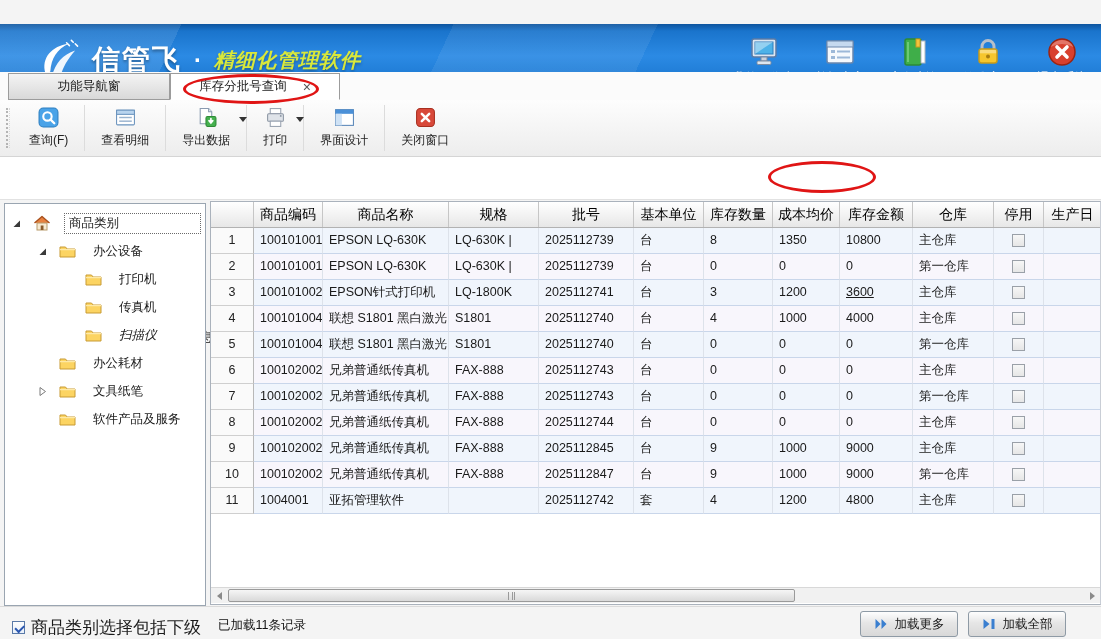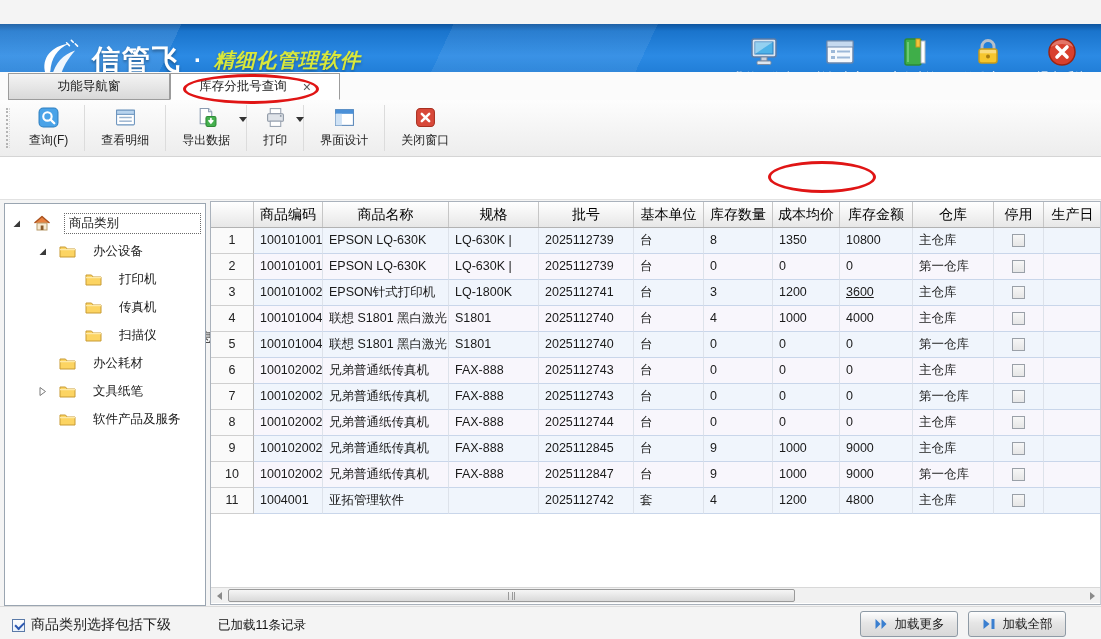--- a/index.html
+++ b/index.html
@@ -62,21 +62,21 @@
 
   
   .tree-panel { position:absolute; left:4px; top:203px; width:202px; height:403px; background:#fff; border:1px solid #9aa5b1; overflow:hidden; }
   .t-row { height:28px; display:flex; align-items:center; cursor:pointer;gap:7px; }
   .t-exp { width:10px; margin-right:5px; display:flex; justify-content:center; flex:0 0 auto; }
   .t-icon { margin-right:6px; flex:0 0 auto; display:flex; }
   .t-label { font-size:12.5px; white-space:nowrap; padding:1px 4px; }
   .t-label.selected { border:1px dotted #6a6a6a; margin-right:4px; flex:1; }
 
   .bottom-strip { position:absolute; left:0; top:606px; width:1101px; height:33px; background:#f4f4f4; border-top:1px solid #dadada; }
-  .include-sub { position:absolute; left:12px; top:9px; display:flex; align-items:center; gap:6px; cursor:pointer; font-size:14px; }
+  .include-sub { position:absolute; left:12px; top:9px; display:flex; align-items:center; gap:6px; cursor:pointer; font-size:17px; }
   .status-text { position:absolute; left:218px; top:10px; font-size:12.5px; color:#111; }
   .load-btn { position:absolute; top:4px; width:98px; height:26px; border:1px solid #8e9aa5; border-radius:3px;
     background:linear-gradient(180deg,#fefefe,#e6e6e6 45%,#d8d8d8);
     display:flex; align-items:center; justify-content:center; gap:6px; font-size:12.5px; cursor:pointer; }
   .load-btn svg { width:15px; height:12px; }
 
   
   .grid-pane { position:absolute; left:210px; top:201px; width:891px; height:404px; background:#fff; border:1px solid #aab2bc; border-right:1px solid #c9ced6; overflow:hidden; }
   .g-head { display:flex; height:26px; background:linear-gradient(180deg,#ffffff,#e7e7e7); border-bottom:1px solid #b2b2b2; }
   .gh { border-right:1px solid #c6c6c6; display:flex; align-items:center; justify-content:center; font-size:14px; color:#000; overflow:hidden; white-space:nowrap; flex:0 0 auto; cursor:pointer; }
@@ -340,21 +340,21 @@
       <div class="t-row" style="padding-left: 58px;">
         <span class="t-exp"></span>
         <span class="t-icon">
           <svg width="17" height="14" viewBox="0 0 17 14">
             <path d="M1 3 h5.5 l1.6 2 H16 v8 H1 z" fill="#fcd462" stroke="#c89b35"></path>
             <path d="M1 5.6 h15" stroke="#fde9a8" stroke-width="1.3"></path>
           </svg>
         </span>
         <span class="t-label">传真机</span>
       </div>
-      <div class="t-row" style="padding-left: 58px;">
+      <div class="t-row" style="padding-left: 58px; font-style: italic;">
         <span class="t-exp"></span>
         <span class="t-icon">
           <svg width="17" height="14" viewBox="0 0 17 14">
             <path d="M1 3 h5.5 l1.6 2 H16 v8 H1 z" fill="#fcd462" stroke="#c89b35"></path>
             <path d="M1 5.6 h15" stroke="#fde9a8" stroke-width="1.3"></path>
           </svg>
         </span>
         <span class="t-label">扫描仪</span>
       </div>
       <div class="t-row" style="padding-left: 32px;">

